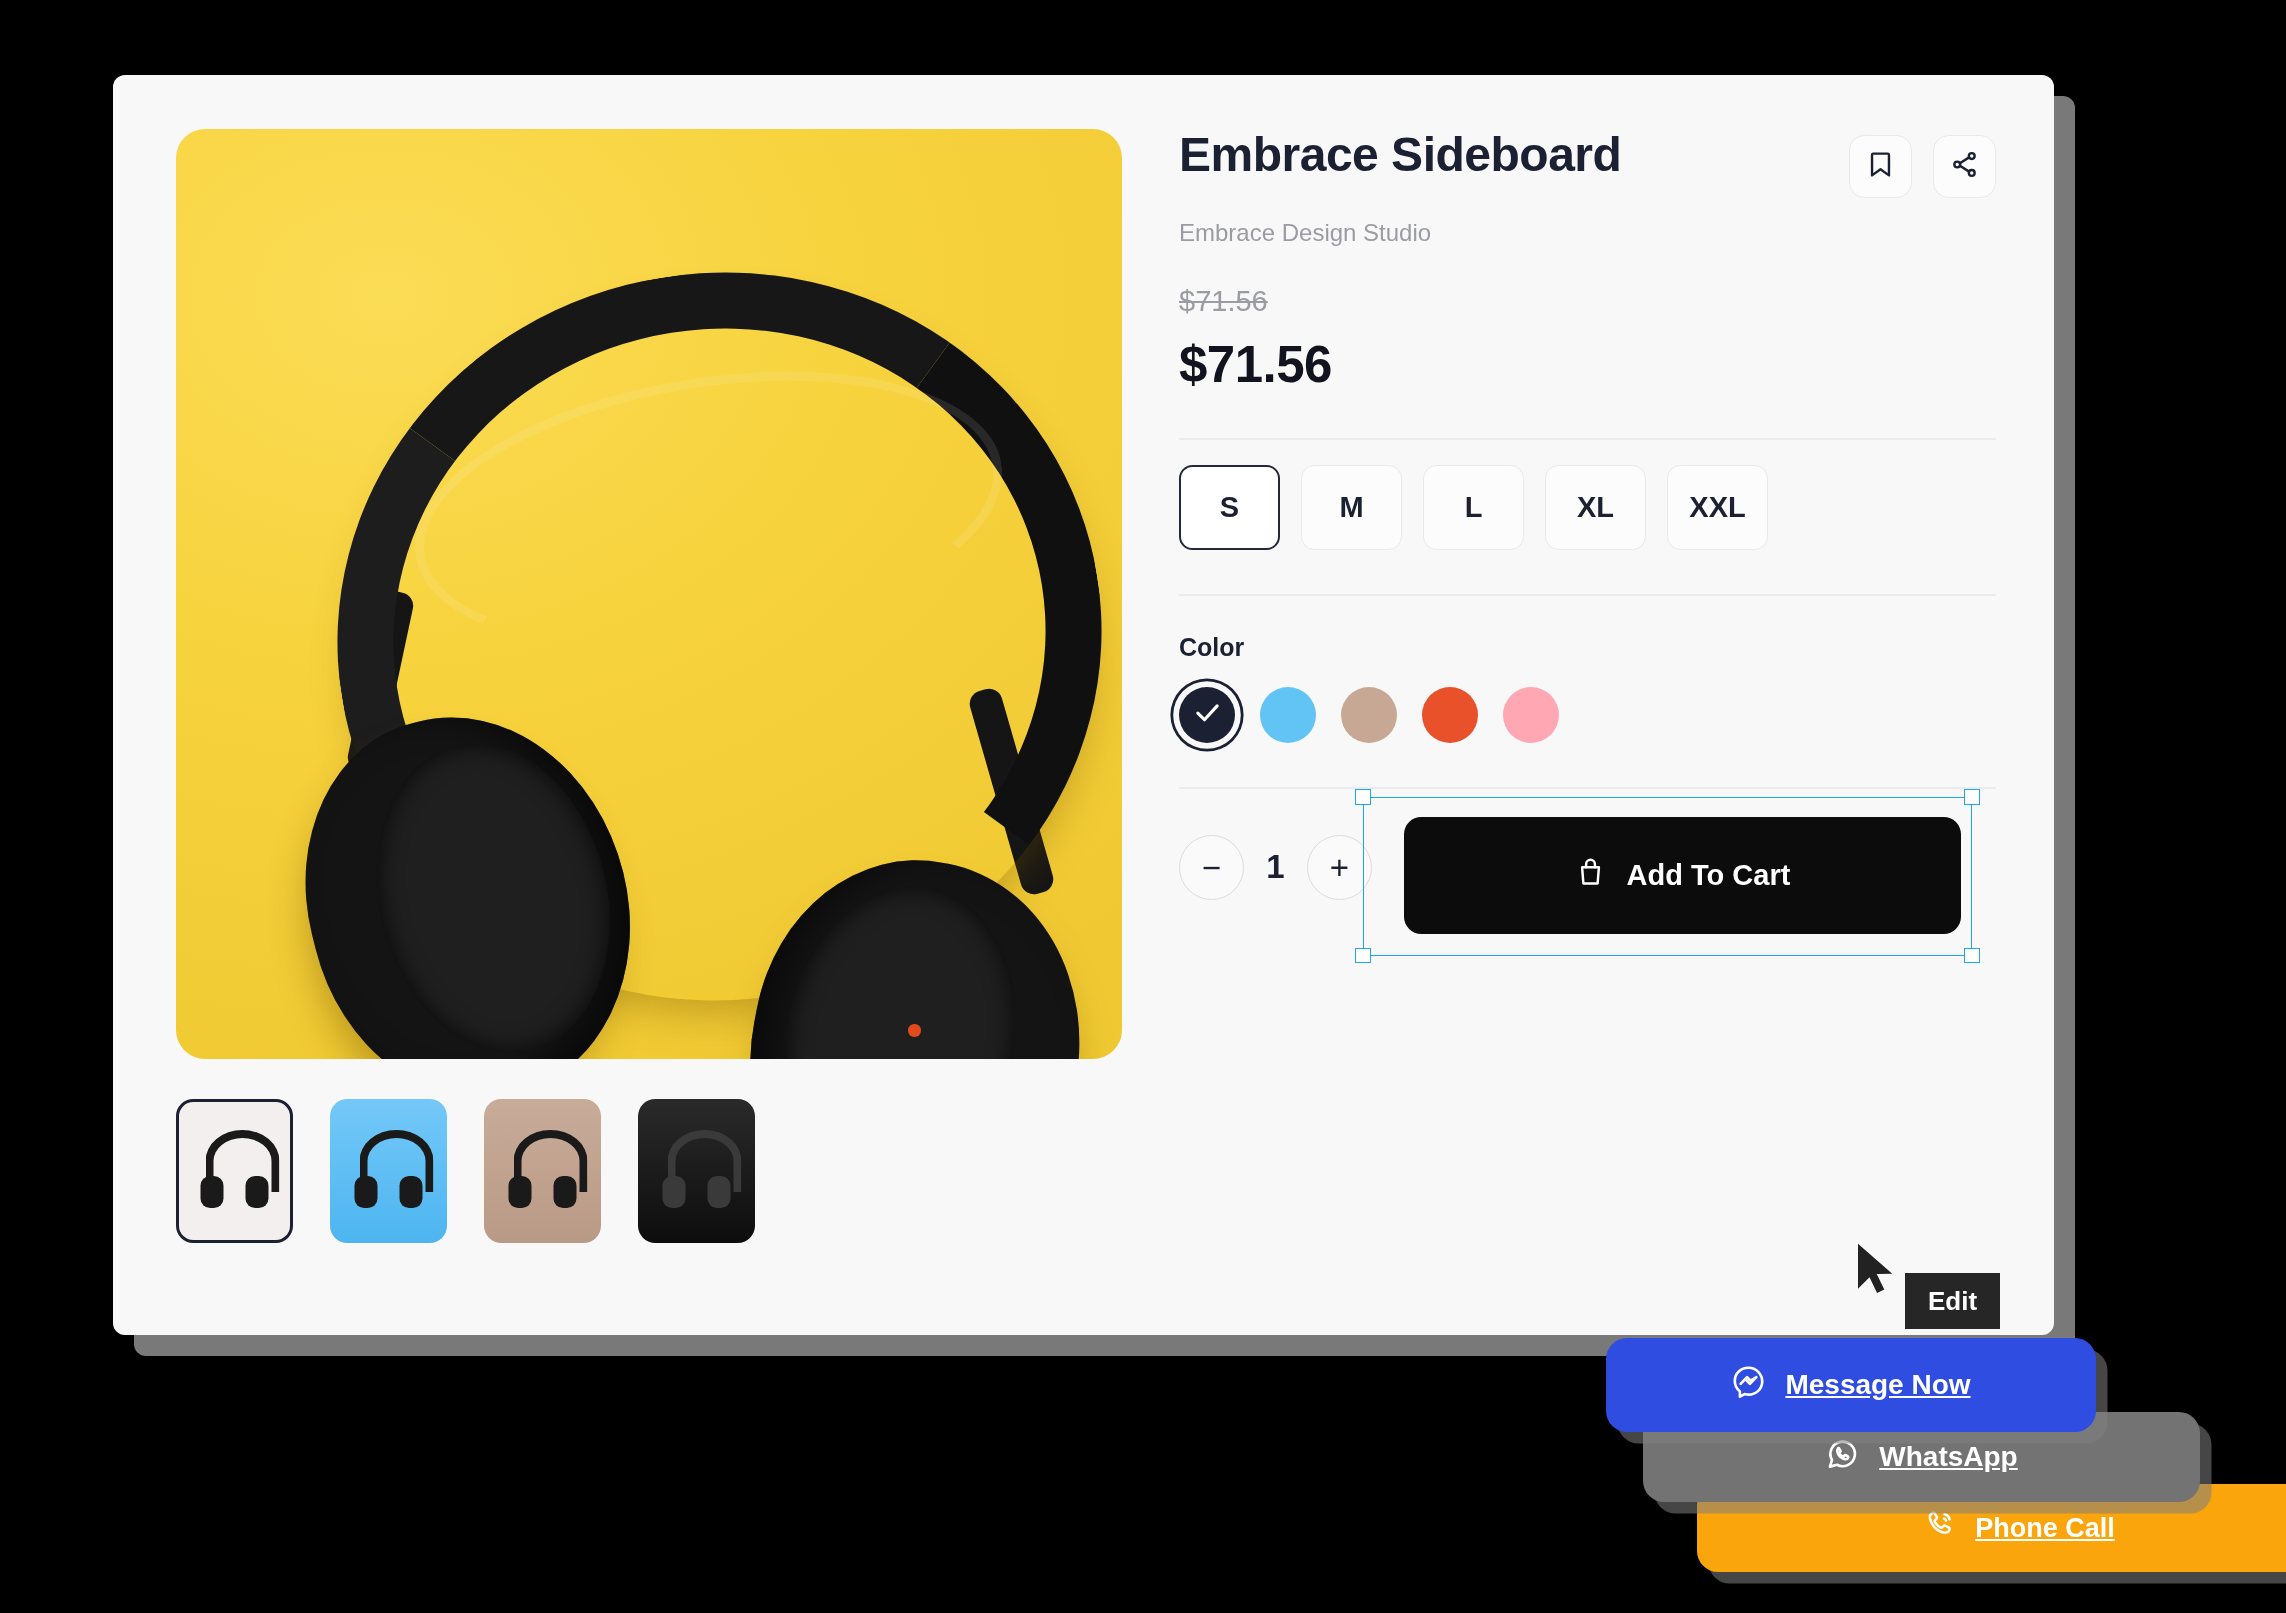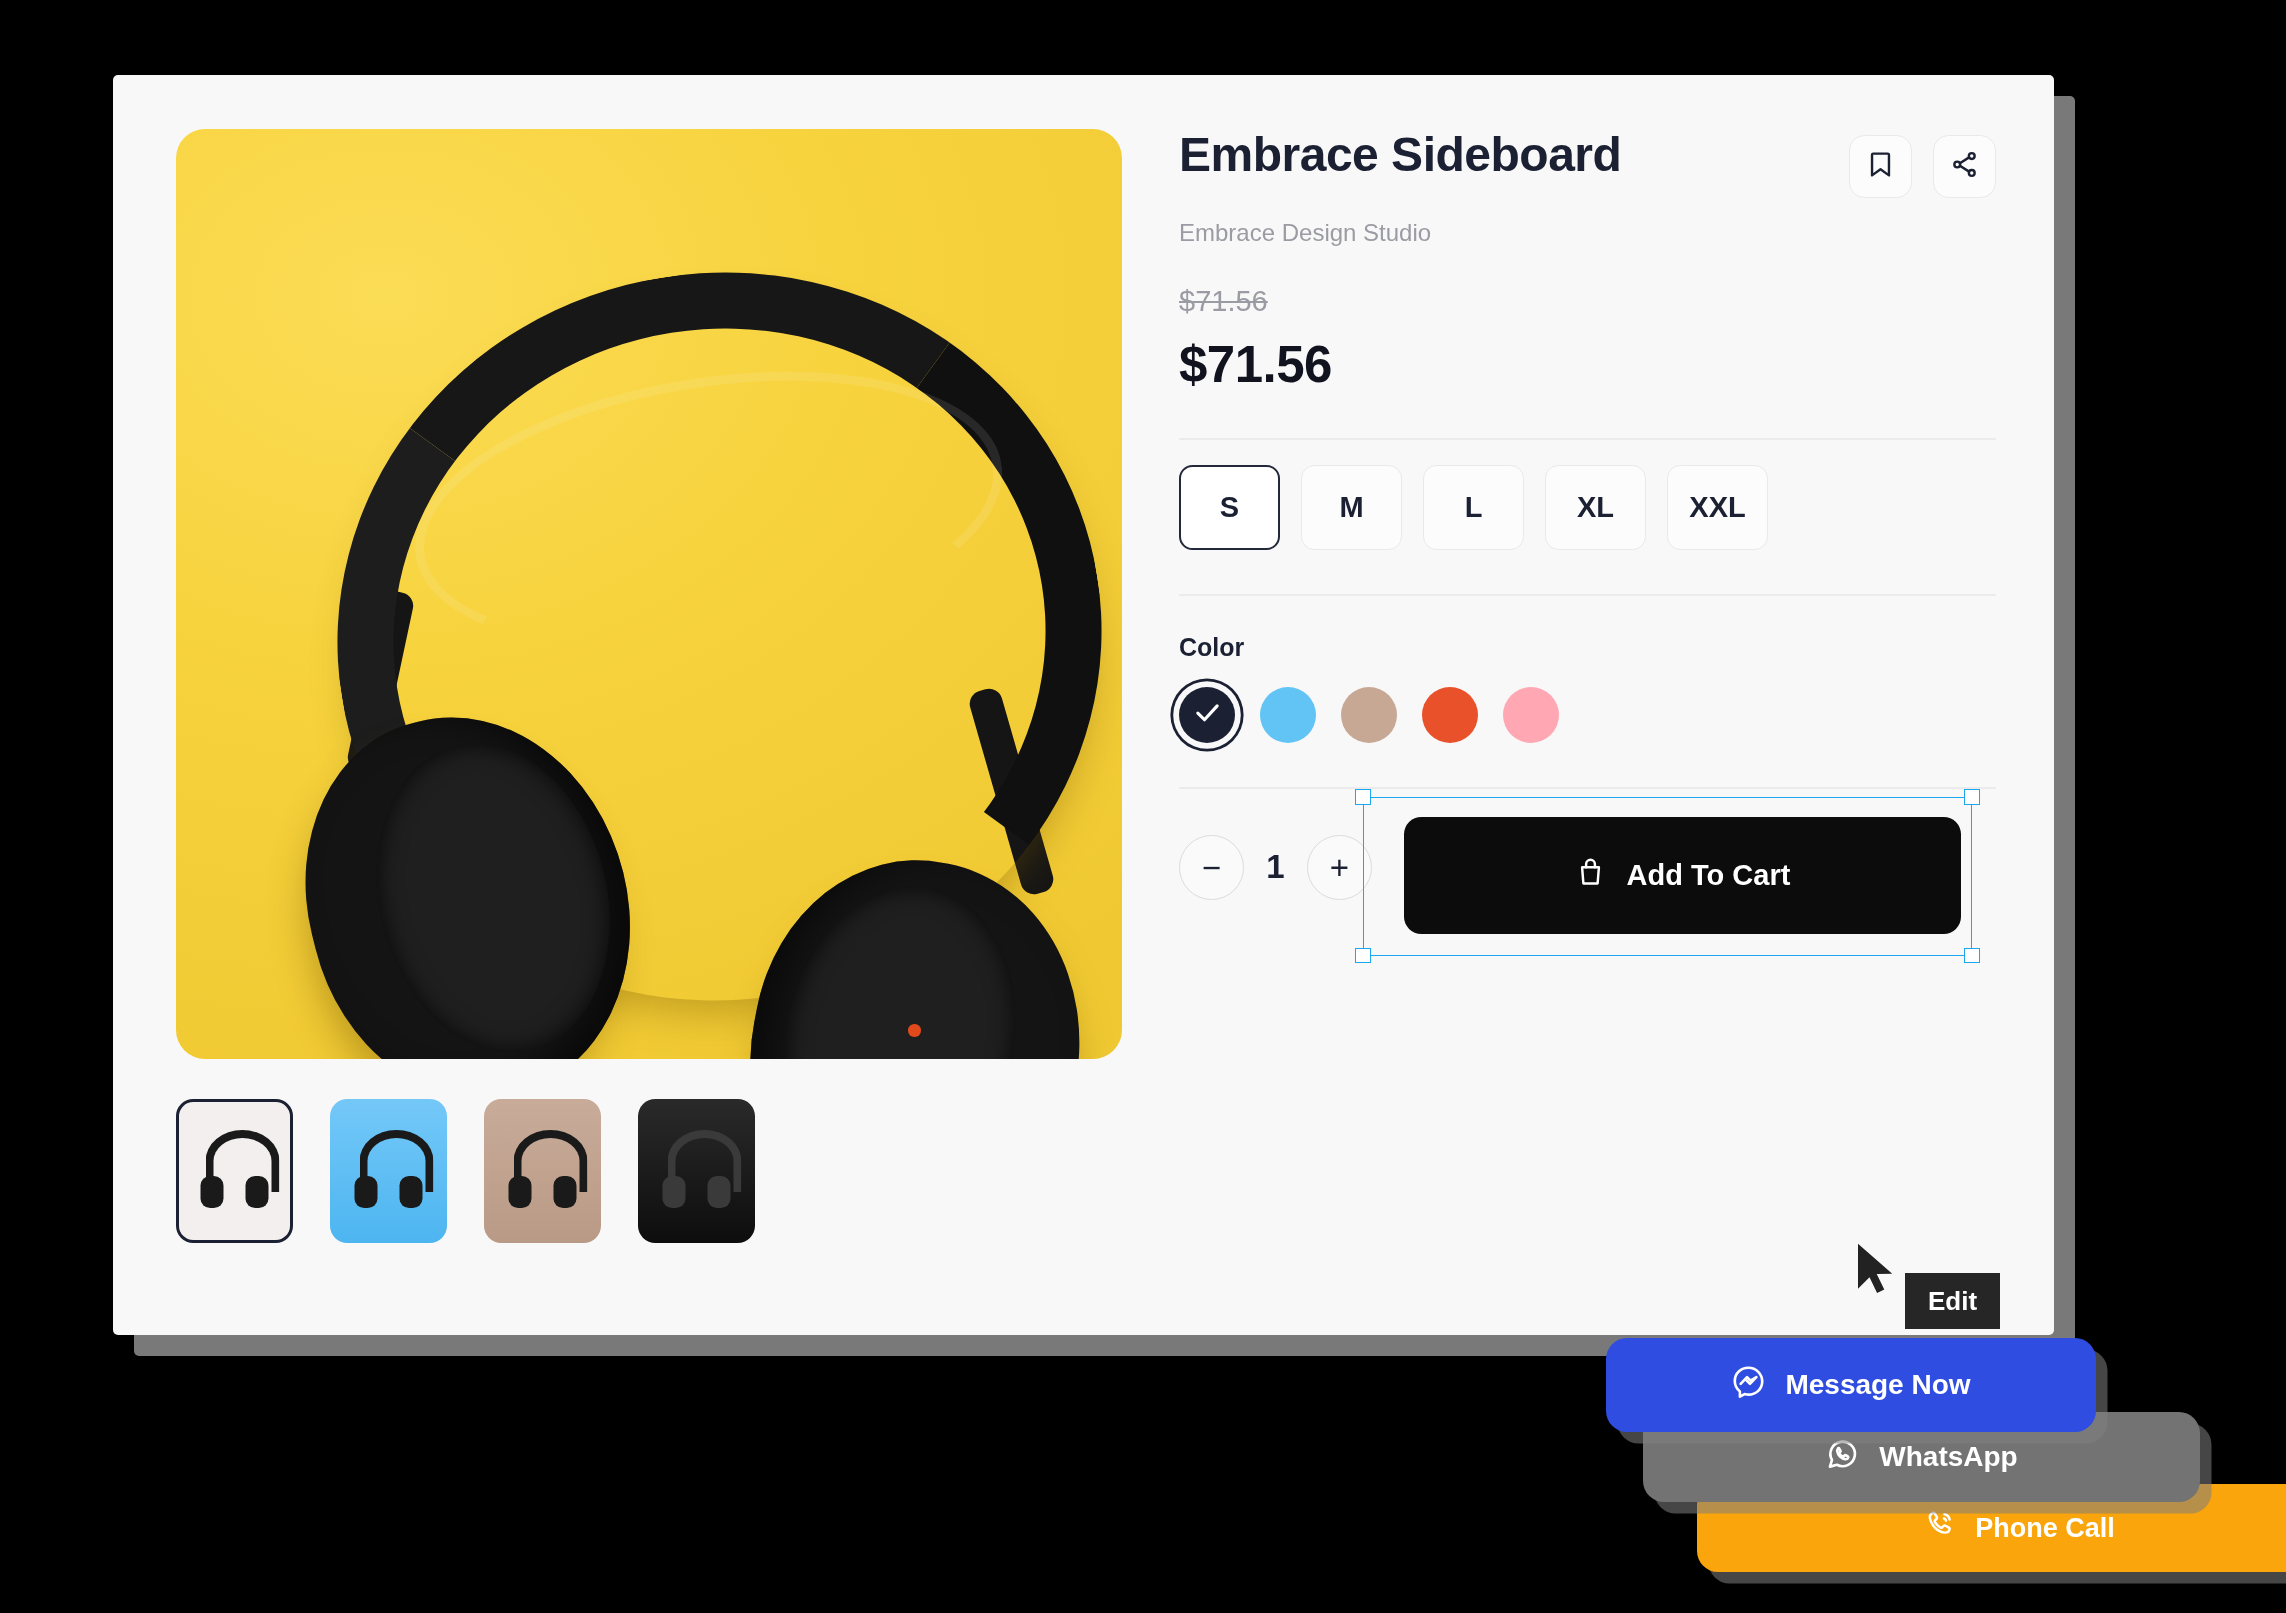--- a/index.html
+++ b/index.html
@@ -11,21 +11,21 @@
     position:relative;
   }
   .stage{position:absolute;inset:0;}
 
   
   .card{
     position:absolute;
     left:113px; top:75px;
     width:1941px; height:1260px;
     background:#f8f8f9;
-    border-radius:5px;
+    border-radius:12px;
     box-shadow:21px 21px 0 0 rgba(128,128,128,.95),
                0 0 0 1px rgba(0,0,0,.03);
   }
 
   
   .gallery{position:absolute;left:63px;top:54px;width:956px;}
   .hero{
     width:946px;height:930px;
     border-radius:29px;
     background:
@@ -146,20 +146,21 @@
     background:#262626;color:#fff;border-radius:0;
     padding:12.5px 23px;font-size:26px;font-weight:700;
   }
 
   
   .chat{position:absolute;}
   .chatbtn{
     position:absolute;display:flex;align-items:center;justify-content:center;gap:19px;
     color:#fff;font-weight:700;border-radius:21px;cursor:pointer;
     box-shadow:11.5px 11.5px 0 0 rgba(128,128,128,.55);
+    text-decoration:underline;
   }
   .cb-msg{left:1606px;top:1338px;width:490px;height:94px;background:#2f4de0;font-size:28px;}
   .cb-wa{left:1643px;top:1412px;width:557px;height:90px;background:#737373;font-size:28px;}
   .cb-ph{left:1697px;top:1484px;width:576px;height:88px;background:#f9a50b;font-size:27px;}
   .cb-msg{z-index:5;} .cb-wa{z-index:4;} .cb-ph{z-index:3;padding-left:34px;}
 </style>
 </head>
 <body>
 
 <div class="stage">

